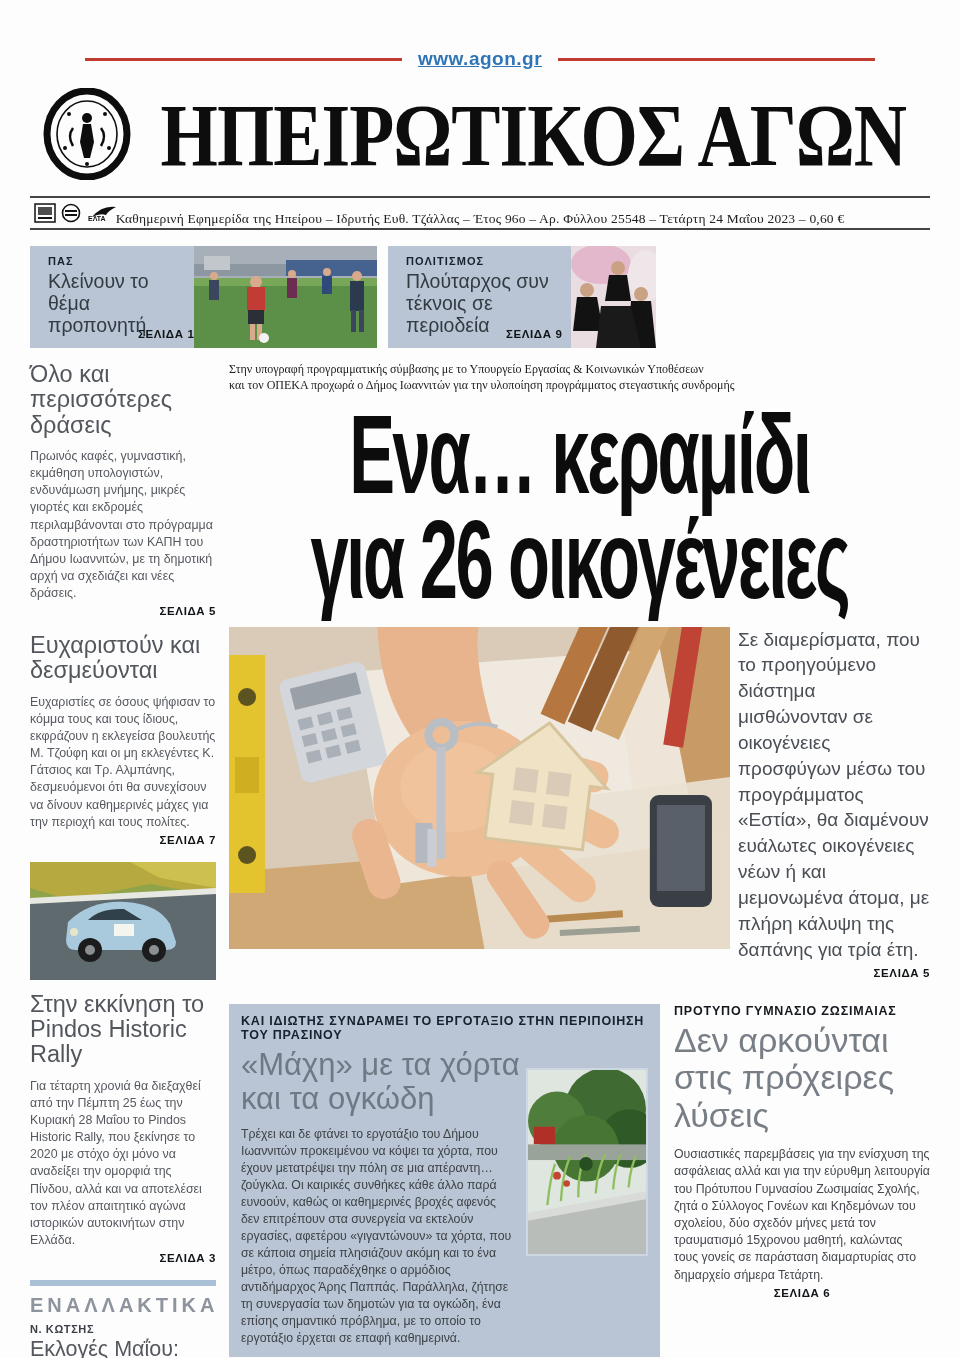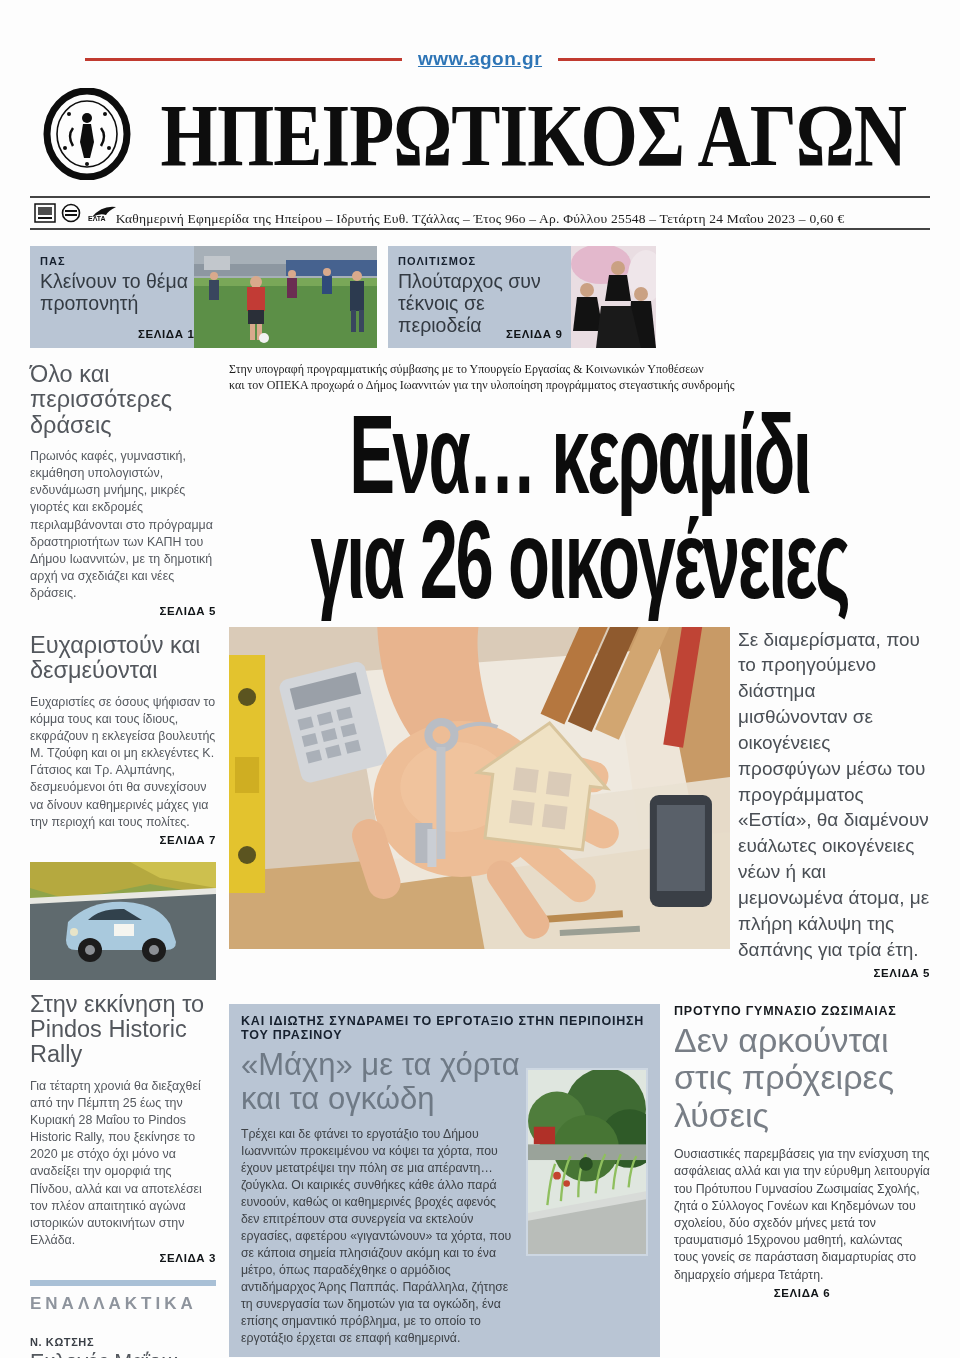--- a/index.html
+++ b/index.html
@@ -16,42 +16,42 @@
   .emblem { width:88px; height:92px; flex:0 0 auto; }
   .paper-title { font-family:"Liberation Serif", serif; font-weight:bold; font-size:76px; color:#0d0d0d; letter-spacing:-1px; transform:scale(.97,1.18); transform-origin:center center; white-space:nowrap; }
 
   .info-bar { border-top:2px solid #444; border-bottom:2px solid #444; margin-top:8px; padding:18px 0 6px 0; position:relative; display:flex; align-items:center; justify-content:center; height:34px; }
   .info-icons { position:absolute; left:4px; top:5px; display:flex; gap:5px; align-items:center; }
   .info-text { font-family:"Liberation Serif", serif; font-size:13.5px; color:#222; letter-spacing:.2px; }
 
   
   .teasers { display:flex; gap:11px; margin:16px 0 14px 0; }
   .tbox { background:#b9c5d4; height:102px; position:relative; overflow:hidden; }
-  .tbox .txt { padding:9px 10px; }
+  .tbox .txt { padding:9px 18px; }
   .kicker { font-size:11px; font-weight:bold; color:#16202e; letter-spacing:1.1px; }
   .tbox h3 { font-size:19.5px; font-weight:normal; color:#333a42; line-height:1.12; margin-top:4px; }
   .pageref { font-size:11.5px; font-weight:bold; color:#101417; letter-spacing:.6px; }
   .tbox .pageref { position:absolute; bottom:8px; }
   .tbox1 { width:347px; } .tbox1 .txt { width:170px; } .tbox1 .pageref { left:108px; }
   .tbox1 .photo { position:absolute; right:0; top:0; width:183px; height:102px; }
   .tbox2 { width:262px; } .tbox2 .pageref { right:12px; }
   .tbox3 { width:268px; } .tbox3 .txt { width:190px; } .tbox3 .pageref { left:118px; }
   .tbox3 .photo { position:absolute; right:0; top:0; width:85px; height:102px; }
 
   
   .main { display:grid; grid-template-columns:186px 1fr; column-gap:13px; }
 
   
   .lstory { margin-bottom:16px; }
   .lstory h2 { font-size:23.5px; font-weight:normal; color:#53575d; line-height:1.08; margin-bottom:10px; }
   .lstory p { font-size:12.4px; color:#55595f; line-height:1.38; }
   .lstory .pageref, .brief .pageref { display:block; text-align:right; margin-top:3px; }
   .lphoto { width:100%; height:118px; margin-bottom:8px; }
   .bluebar { height:6px; background:#a9c0d6; margin:10px 0 8px 0; }
-  .sechead { font-size:17px; font-weight:bold; color:#8e949d; letter-spacing:4px; margin-bottom:22px; }
+  .sechead { font-size:20px; font-weight:bold; color:#8e949d; letter-spacing:4px; margin-bottom:6px; }
   .brief { margin-bottom:10px; }
   .brief .bkicker { font-size:11px; font-weight:bold; color:#3a3f46; letter-spacing:.6px; margin-bottom:2px; }
   .brief h3 { font-size:21.5px; font-weight:normal; color:#54585e; line-height:1.12; }
 
   
   .standfirst { font-family:"Liberation Serif", serif; font-size:12px; color:#1c1c1c; line-height:1.32; }
   .lead-headline { text-align:center; font-weight:bold; color:#0c0c0c; font-size:88px; line-height:.94; letter-spacing:-3px; transform:scale(.78,1.26); transform-origin:center top; white-space:nowrap; height:215px; margin-top:10px; }
   .lead-body { display:grid; grid-template-columns:1fr 192px; column-gap:8px; margin-top:8px; }
   .lead-photo { width:100%; height:322px; }
   .deck { font-size:19px; color:#4a4f55; line-height:1.36; }

